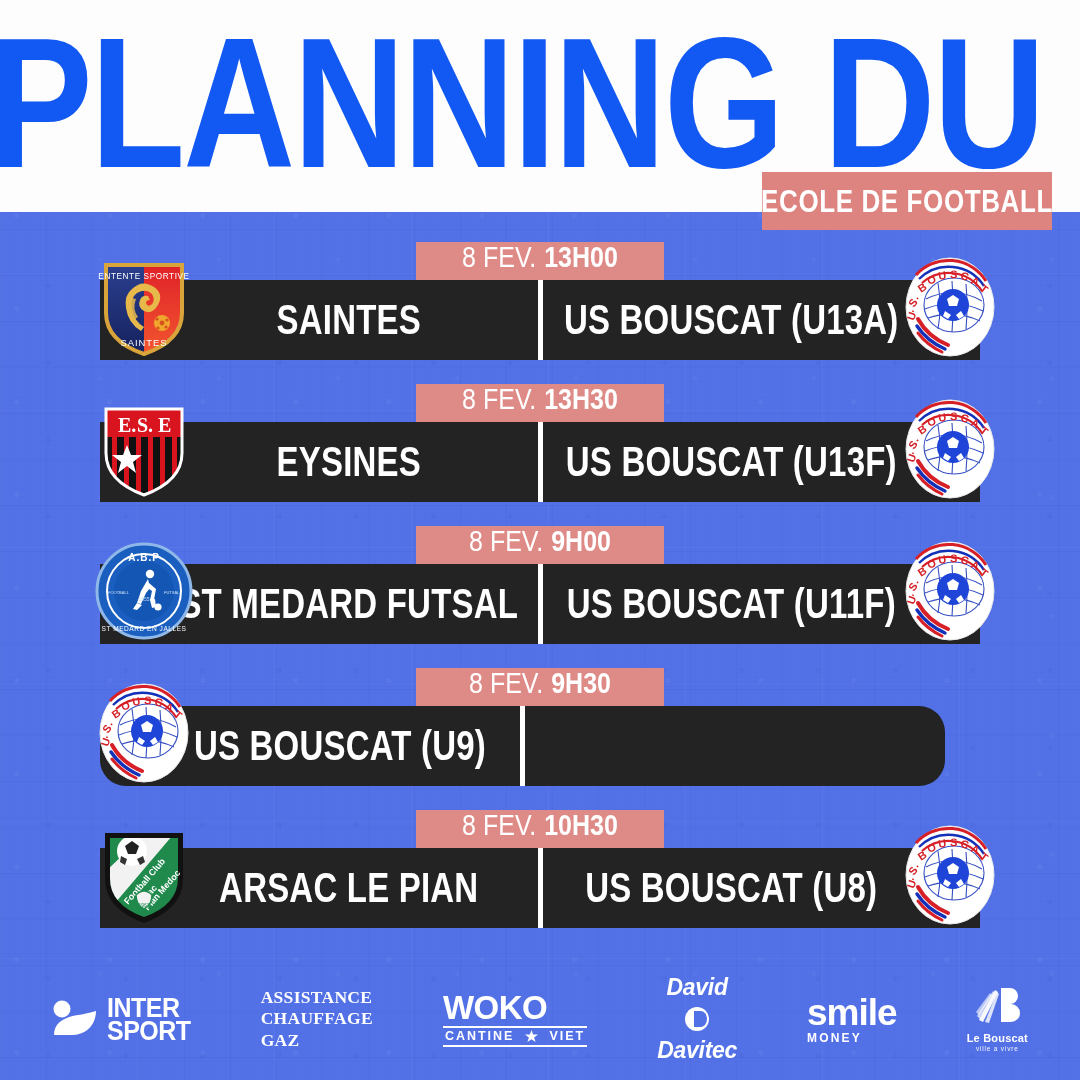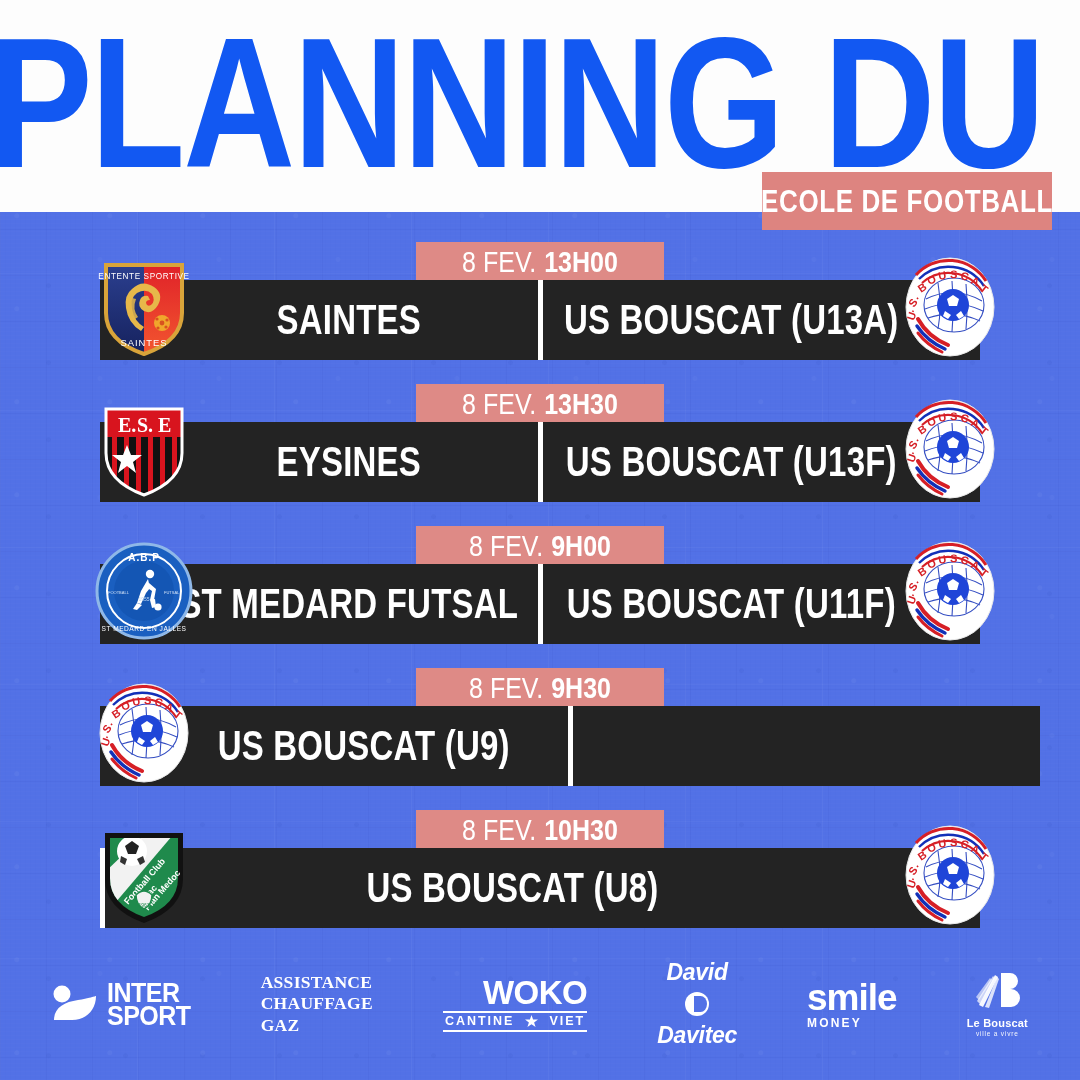--- a/index.html
+++ b/index.html
@@ -63,33 +63,33 @@
   }
 
   
   .rows{position:absolute;left:0;top:236px;width:1080px;}
   .row{position:relative;height:142px;}
 
   .time-badge{
     position:absolute;left:50%;top:6px;transform:translateX(-50%);
     height:38px;min-width:212px;padding:0 18px;
     background:#de8a86;
-    display:flex;align-items:center;justify-content:center;gap:8px;
+    display:flex;align-items:flex-start;justify-content:center;gap:8px;
     z-index:3;
   }
   .time-badge .dt{color:#fff;font-size:25px;font-weight:400;transform:scaleY(1.18);white-space:nowrap;}
   .time-badge .tm{color:#fff;font-size:25px;font-weight:700;transform:scaleY(1.18);white-space:nowrap;}
 
   .bar{
     position:absolute;left:100px;top:44px;height:80px;
     background:#232323;
     display:flex;align-items:stretch;z-index:1;
   }
   .bar.full{right:100px;}
-  .bar.short{width:940px;}
+  .bar.short{width:845px;border-radius:26px;}
 
   .side{
     flex:1 1 0;min-width:0;
     display:flex;align-items:center;justify-content:center;
     padding:0 10px;
   }
   .side.home{padding-left:70px;}
   .side.away{padding-right:70px;}
   .team-name{
     color:#ffffff;font-weight:700;font-size:33px;letter-spacing:.2px;
@@ -103,37 +103,37 @@
   .logo-slot{
     position:absolute;top:50%;transform:translateY(-50%);
     width:104px;height:104px;z-index:4;pointer-events:none;
   }
   .logo-slot.left{left:92px;}
   .logo-slot.right{right:78px;}
   .logo-slot svg{display:block;width:104px;height:104px;}
 
   
   .sponsors{
-    position:absolute;left:0;bottom:16px;width:1080px;height:120px;
+    position:absolute;left:0;bottom:1px;width:1080px;height:120px;
     display:flex;align-items:center;justify-content:space-between;
     padding:0 52px;box-sizing:border-box;
   }
   .sp{display:flex;align-items:center;justify-content:center;color:#fff;}
 
   .sp-inter{gap:9px;}
   .sp-inter .mark{width:46px;height:40px;position:relative;}
   .sp-inter .txt{display:flex;flex-direction:column;line-height:.92;}
   .sp-inter .txt b{font-size:25px;font-weight:700;letter-spacing:-.5px;transform:scaleY(1.08);}
 
   .sp-acg{
     font-family:"Liberation Serif",serif;font-weight:700;font-size:17.5px;
     line-height:1.22;letter-spacing:.3px;text-align:left;
   }
 
-  .sp-woko{flex-direction:column;align-items:flex-end;line-height:1;}
+  .sp-woko{flex-direction:column;align-items:flex-start;line-height:1;}
   .sp-woko .w1{font-size:33px;font-weight:700;letter-spacing:-.5px;}
   .sp-woko .w2{
     font-size:12.5px;font-weight:700;letter-spacing:2px;margin-top:2px;
     border-top:2px solid #fff;border-bottom:2px solid #fff;padding:2px 2px;
     display:flex;align-items:center;gap:11px;
   }
 
   .sp-david{font-style:italic;font-weight:700;font-size:23px;letter-spacing:-.3px;display:flex;align-items:center;gap:6px;flex-direction:column;}
   .sp-david .dot{width:24px;height:24px;border-radius:50%;background:#fff;position:relative;}
   .sp-david .dot::after{content:"";position:absolute;left:9px;top:4px;width:13px;height:16px;border-radius:0 50% 50% 0;background:#5271e6;}
@@ -464,20 +464,23 @@
     </svg>
         </div>
 
   </div>
       <div class="row">
     <div class="time-badge">
       <span class="dt">8 FEV.</span>
       <span class="tm">10H30</span>
     </div>
     <div class="bar full">
+      <div class="side home">
+        <span class="team-name">ARSAC LE PIAN</span>
+      </div>
       <div class="divider"></div>
        <div class="side away">
          <span class="team-name">US BOUSCAT (U8)</span>
        </div>
     </div>
     <div class="logo-slot left">
           <svg viewBox="0 0 104 104" width="104" height="104" aria-hidden="true">
       <path d="M13 10 H91 V56 Q91 86 52 100 Q13 86 13 56 Z" fill="#111111"></path>
       <path d="M18 15 H86 V55 Q86 82 52 94 Q18 82 18 55 Z" fill="#1f8a4c"></path>
       <clipPath id="arClip">

